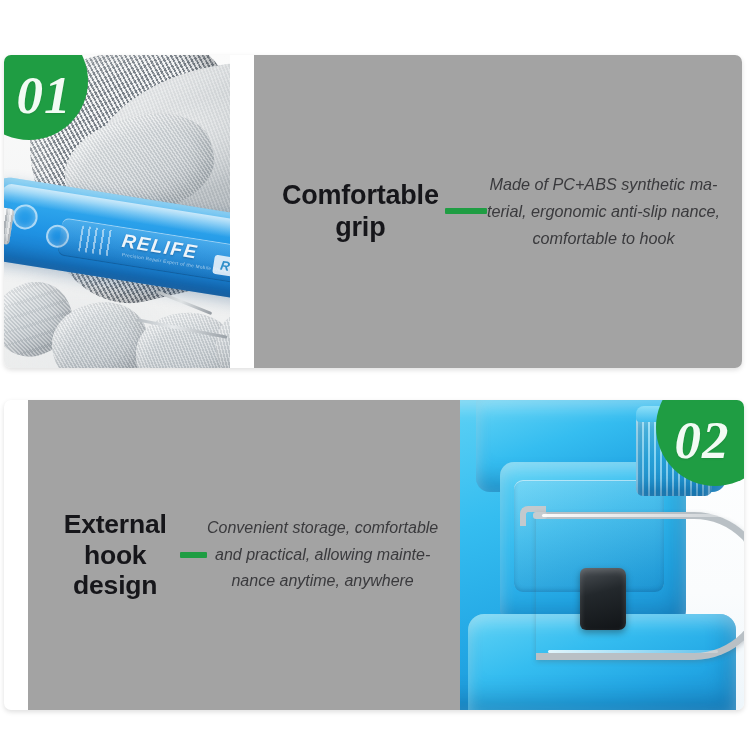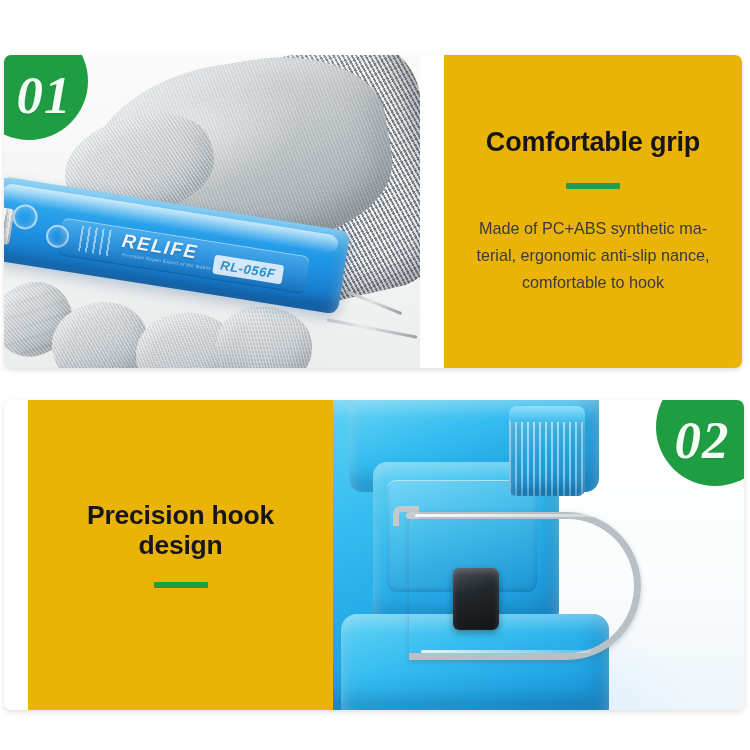--- a/index.html
+++ b/index.html
@@ -27,23 +27,23 @@
   .card-inner{ position:absolute; inset:0; display:flex; }
 
   
   .photo{ position:relative; overflow:hidden; background:#f1f1f1; }
   #photo-01{ width:416px; height:100%; }
   #photo-02{ width:411px; height:100%; }
 
   
   .textpane{
     flex:1;
-    background:#eab308;
+    background:#a3a3a3;
     display:flex;
-    flex-direction:column;
+    flex-direction:row;
     align-items:center;
     justify-content:center;
     text-align:center;
     padding:0 22px;
     margin-left:24px;
   }
   .heading{
     font-size:27px;
     font-weight:bold;
     color:#16161a;
@@ -59,21 +59,21 @@
     margin:25px 0 26px 0;
   }
   #card-02 .divider{ margin:22px 0 22px 0; }
   .body-text{
     font-size:16.2px;
     line-height:1.66;
     color:#3a3a3d;
     max-width:272px;
   }
   #card-02 .body-text{ max-width:276px; font-size:16px; }
-  .body-text span{ display:block; white-space:nowrap; }
+  .body-text span{ display:block; white-space:nowrap;font-style:italic; }
 
   
   .badge{
     position:absolute;
     width:118px;
     height:118px;
     border-radius:50%;
     background:#1f9d43;
     color:#f2fbf4;
     font-family:"Liberation Serif", serif;
@@ -366,22 +366,27 @@
         </div>
       </div>
 
     </div>
   </div>
 
   <div class="card" id="card-02">
     <div class="card-inner">
 
       <div class="textpane">
-        <div class="heading">Precision hook design</div>
+        <div class="heading">External hook design</div>
         <div class="divider"></div>
+        <div class="body-text">
+          <span>Convenient storage, comfortable</span>
+          <span>and practical, allowing mainte-</span>
+          <span>nance anytime, anywhere</span>
+        </div>
       </div>
 
       <div class="photo" id="photo-02">
         <div class="blue-block" id="blk-left"></div>
         <div class="blue-block" id="blk-top"></div>
         <div class="blue-block" id="blk-center"></div>
         <div class="blue-block" id="blk-base"></div>
 
         <div class="knob-cap"></div>
         <div class="knob"></div>

